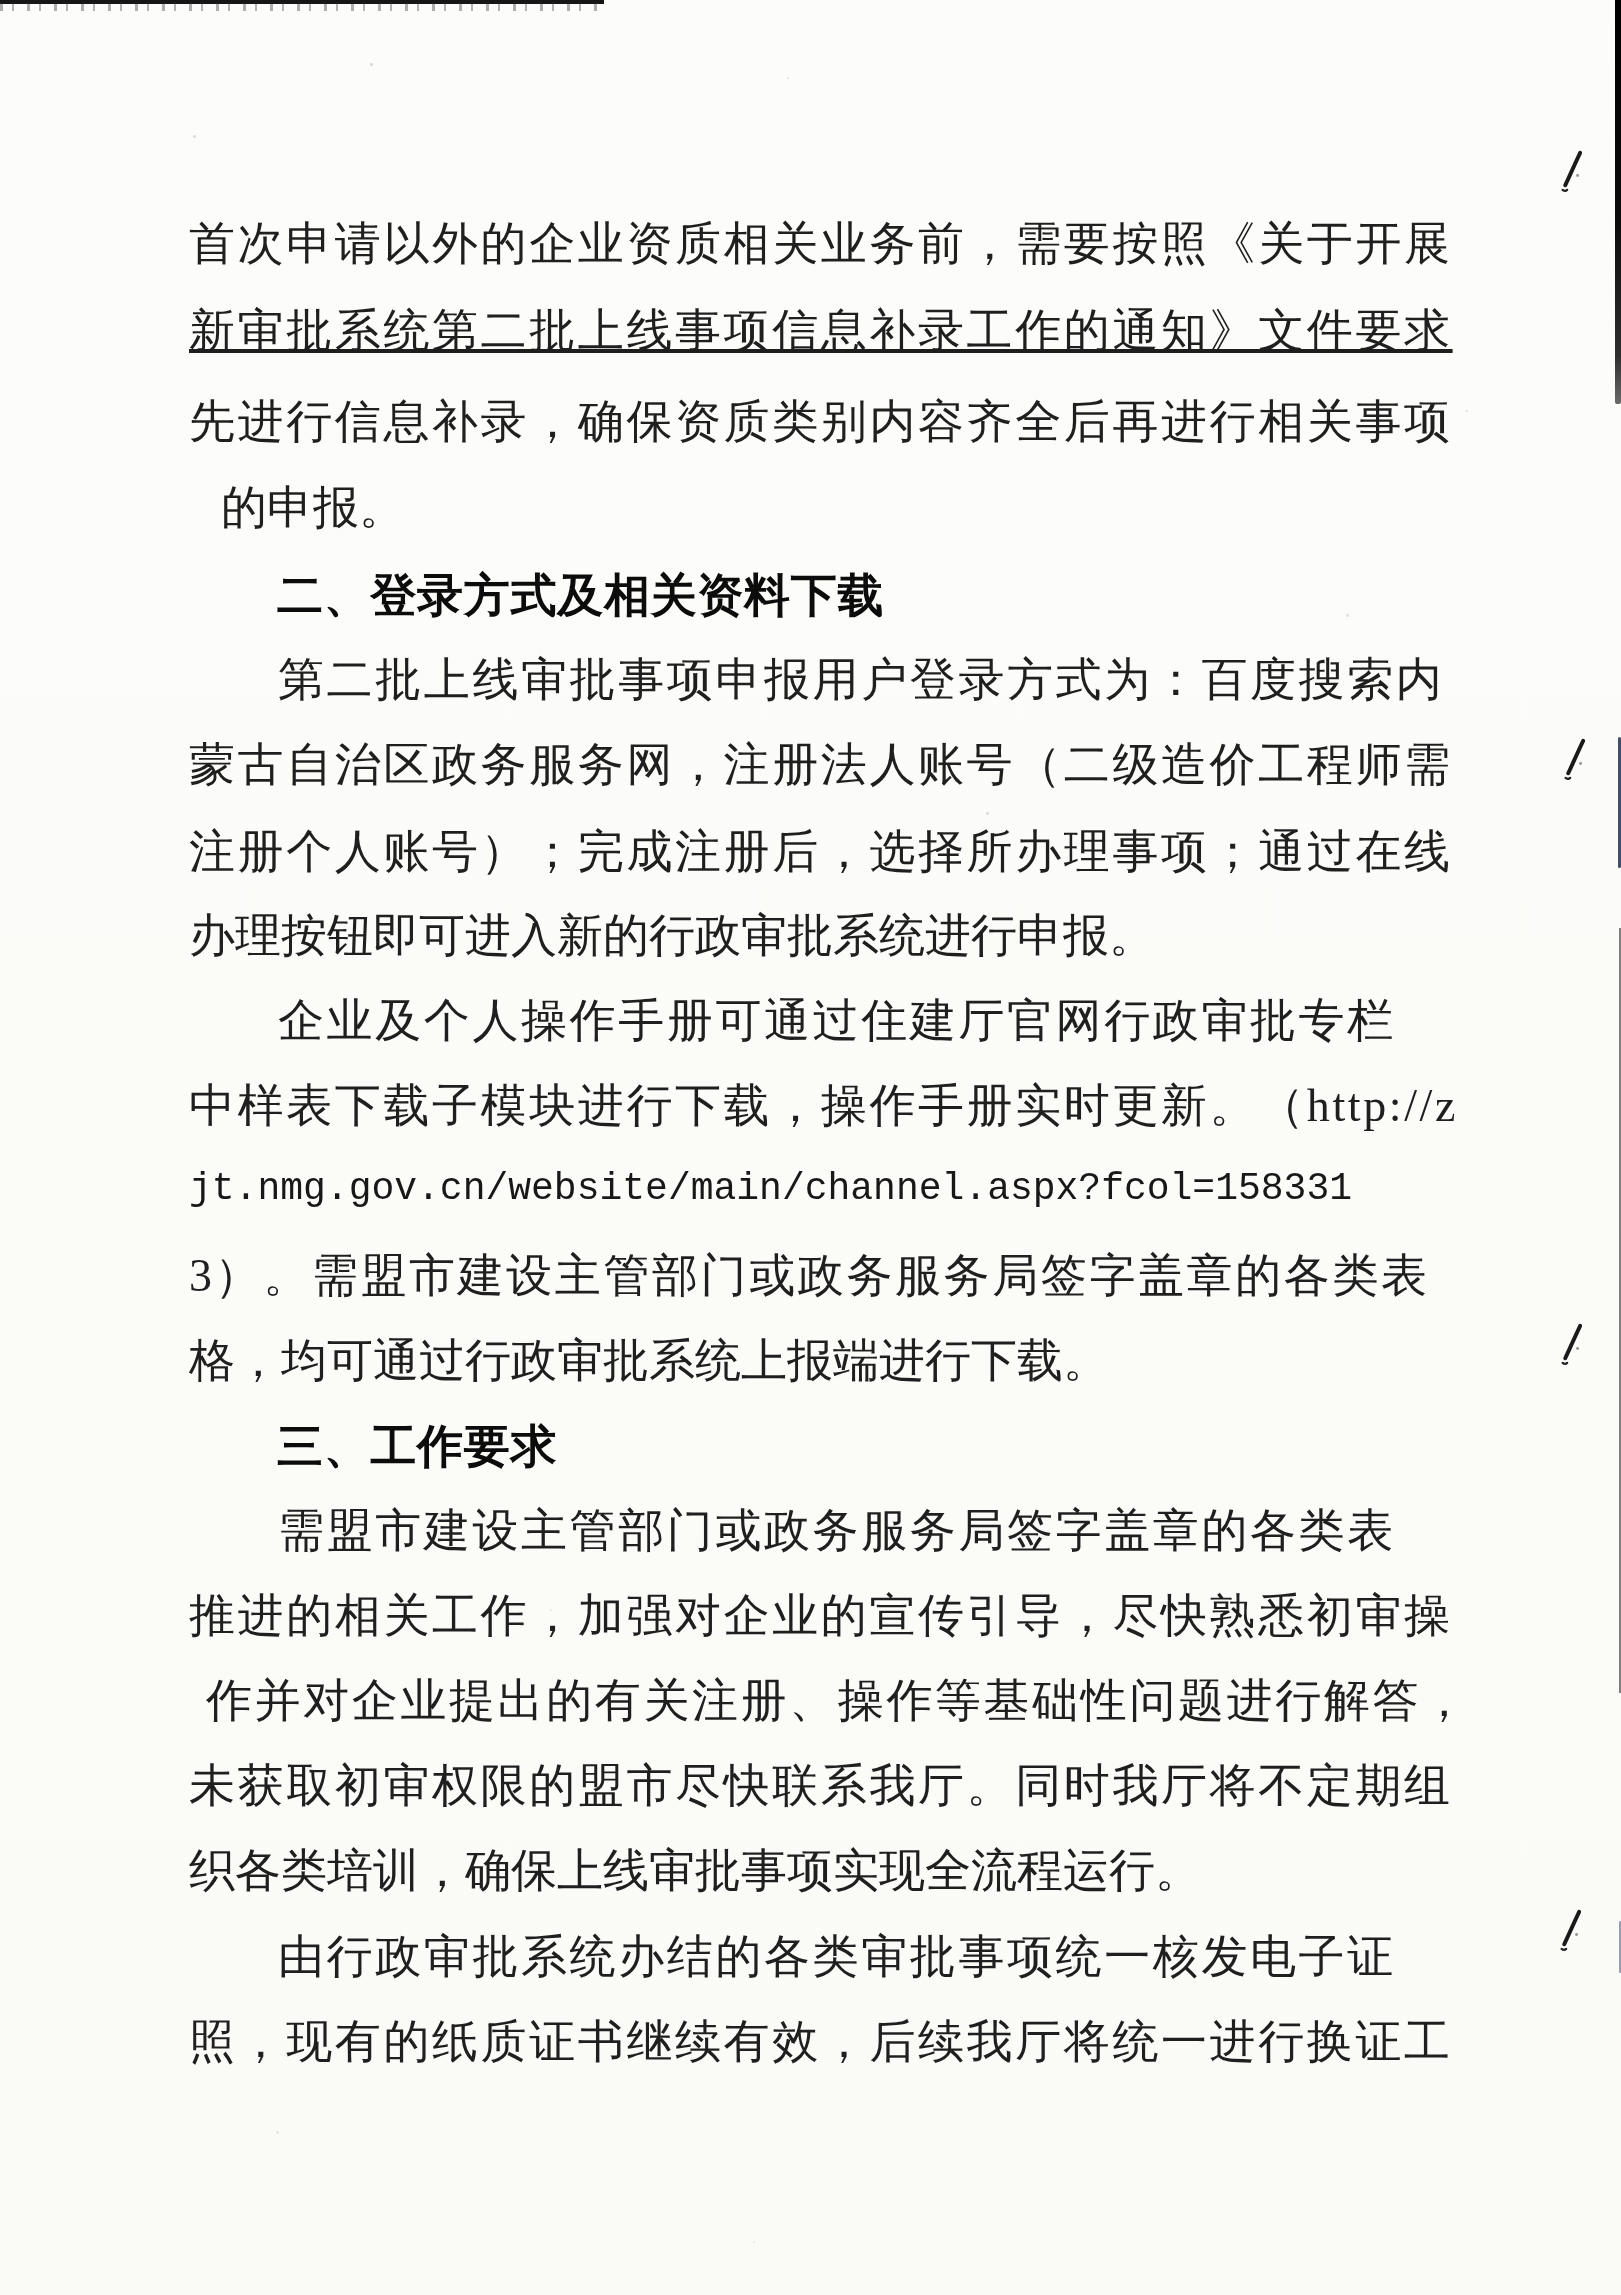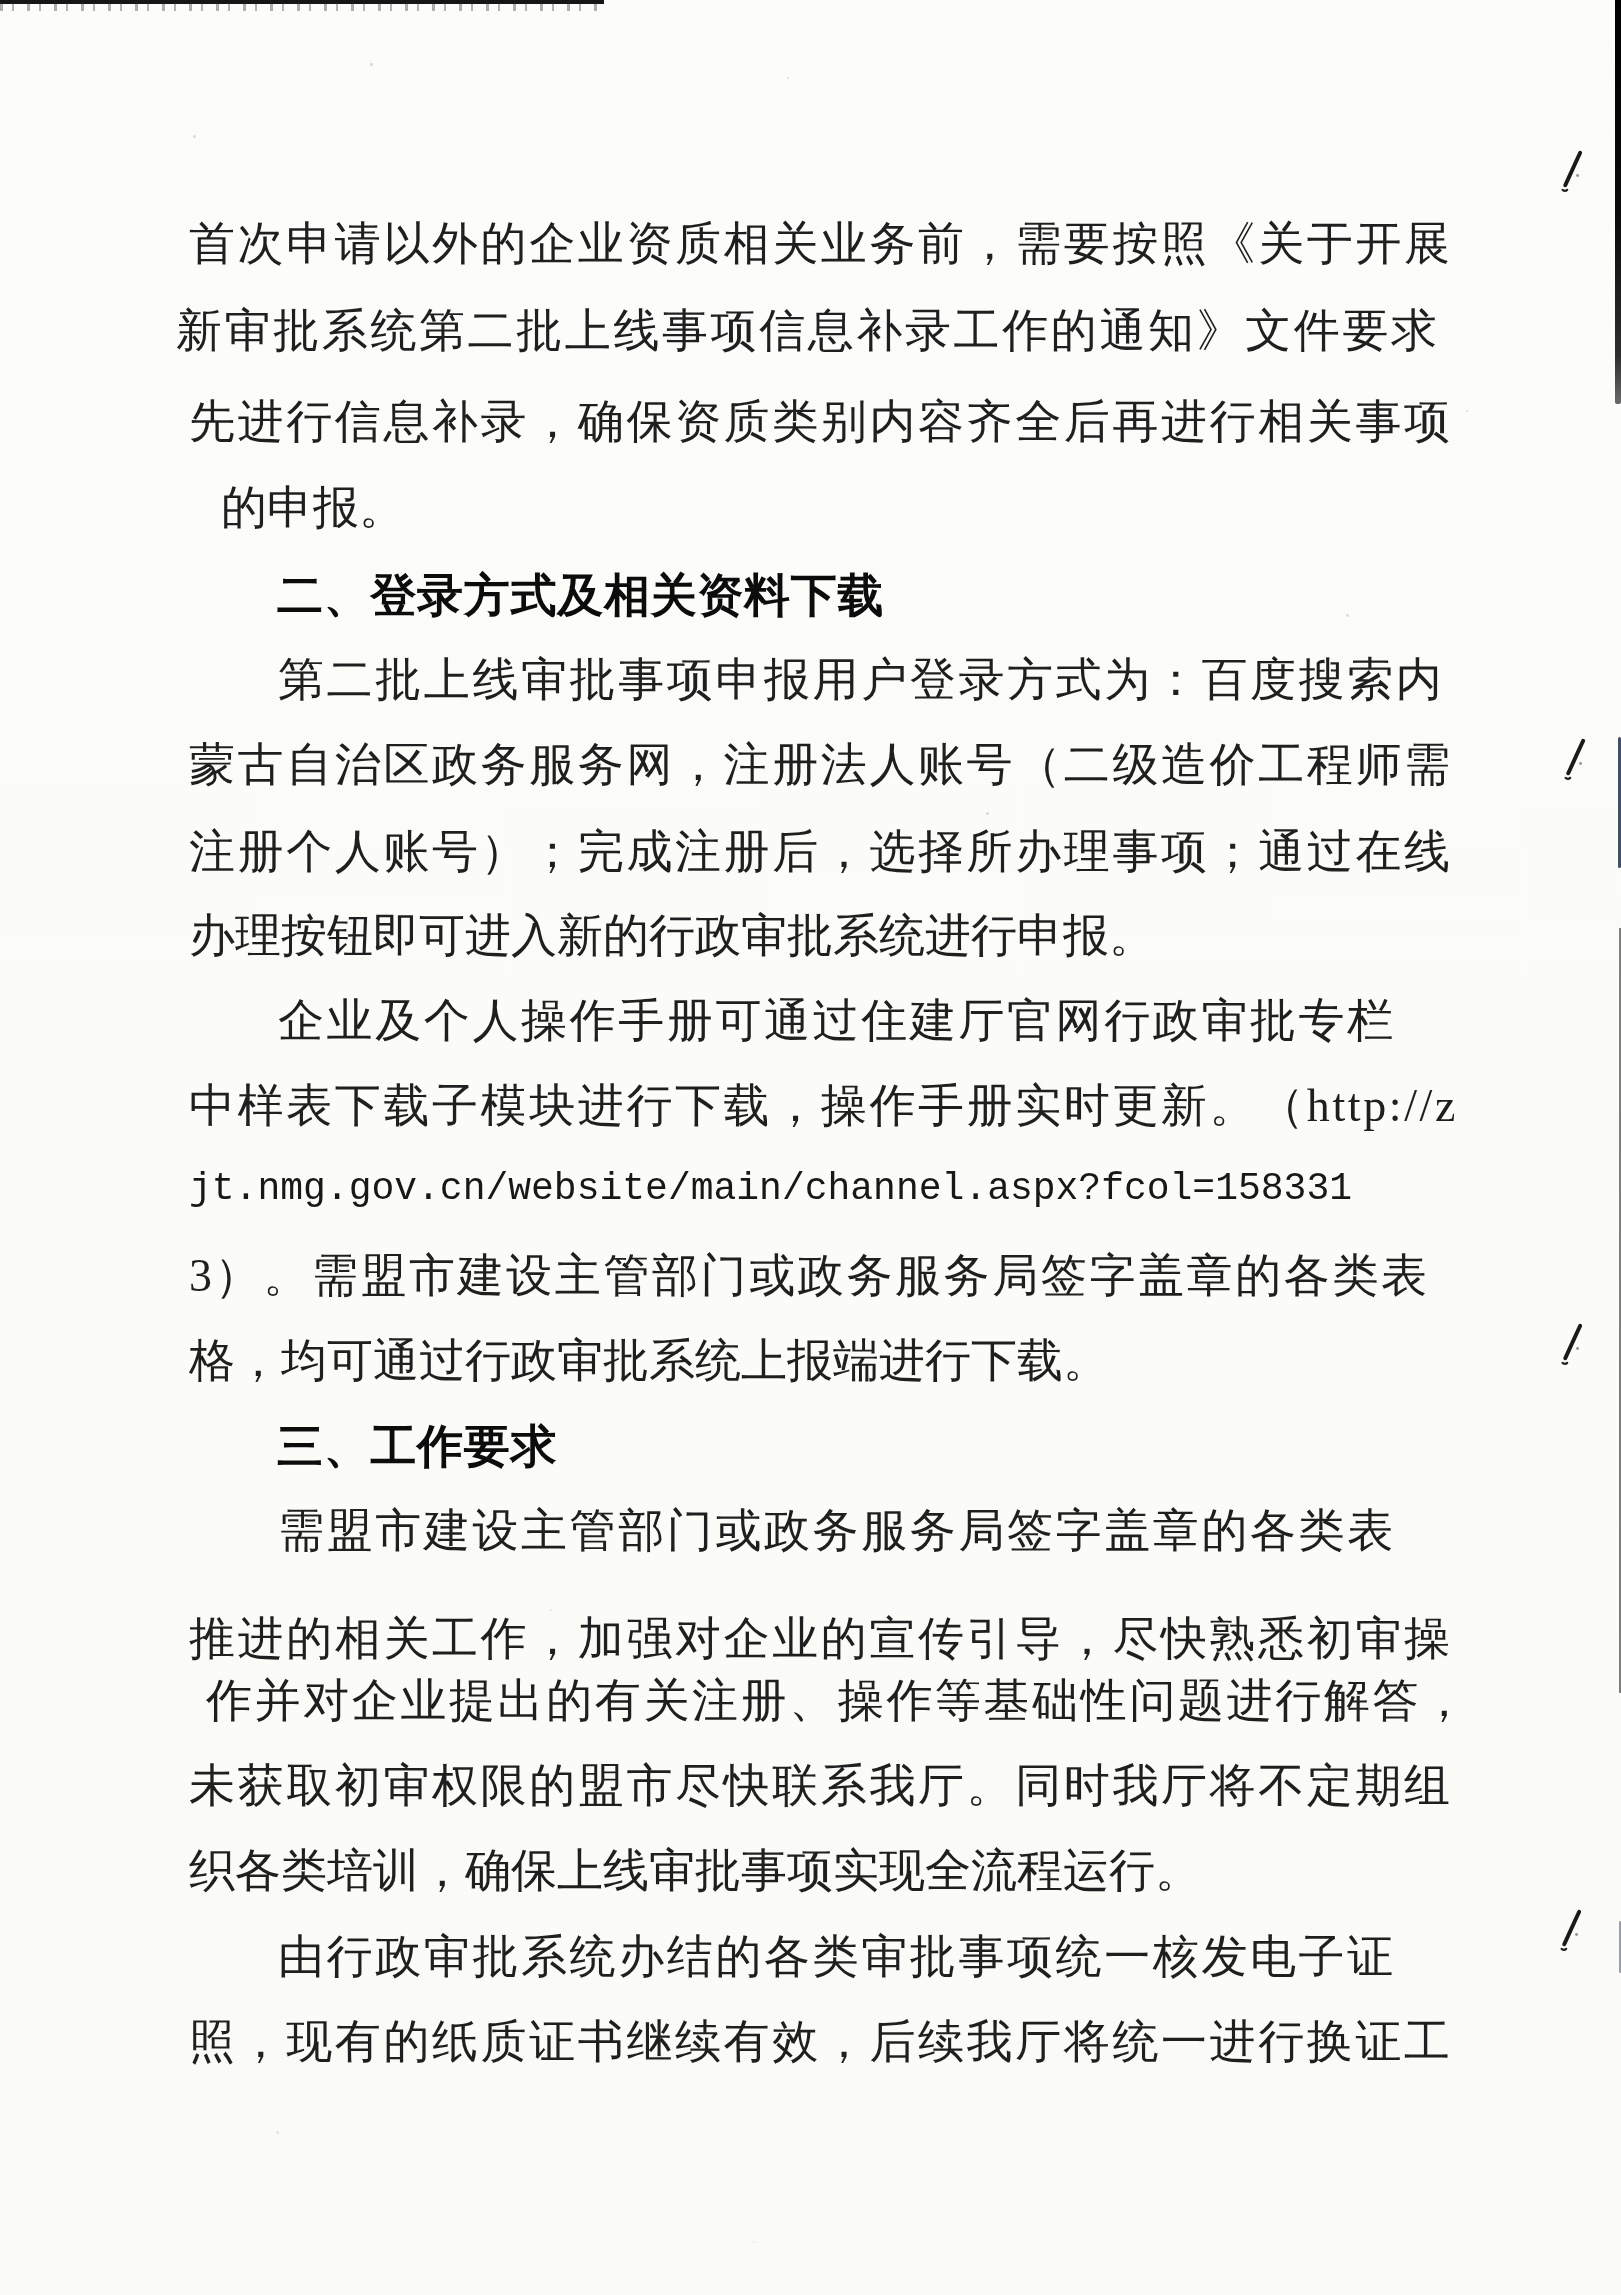--- a/index.html
+++ b/index.html
@@ -31,36 +31,36 @@
 
   <div class="artifact top-band"></div>
   <div class="artifact top-dribble"></div>
   <div class="artifact edge-r1"></div>
   <div class="artifact edge-r2"></div>
   <div class="artifact edge-r3"></div>
   <div class="artifact edge-r4"></div>
 
   <div id="text-layer">
       <div class="line body" style="top: 221px; left: 189px;">首次申请以外的企业资质相关业务前，需要按照《关于开展</div>
-      <div class="line body" style="top: 308px; left: 176px;">新审批系统第二批上线事项信息补录工作的通知》文件要求</div>
+      <div class="line body" style="top: 308px; left: 189px; text-decoration: underline;">新审批系统第二批上线事项信息补录工作的通知》文件要求</div>
       <div class="line body" style="top: 399px; left: 189px;">先进行信息补录，确保资质类别内容齐全后再进行相关事项</div>
       <div class="line body end" style="top: 485px; left: 189px; margin-left: 32px;">的申报。</div>
       <div class="line heading" style="top: 572px; left: 277px;">二、登录方式及相关资料下载</div>
       <div class="line body" style="top: 657px; left: 278px;">第二批上线审批事项申报用户登录方式为：百度搜索内</div>
       <div class="line body" style="top: 742px; left: 189px;">蒙古自治区政务服务网，注册法人账号（二级造价工程师需</div>
       <div class="line body" style="top: 829px; left: 189px;">注册个人账号）；完成注册后，选择所办理事项；通过在线</div>
       <div class="line body end" style="top: 913px; left: 189px; text-align: center;">办理按钮即可进入新的行政审批系统进行申报。</div>
       <div class="line body" style="top: 998px; left: 278px;">企业及个人操作手册可通过住建厅官网行政审批专栏</div>
       <div class="line body" style="top: 1083px; left: 189px;">中样表下载子模块进行下载，操作手册实时更新。（http://z</div>
       <div class="line url" style="top: 1170px; left: 189px;">jt.nmg.gov.cn/website/main/channel.aspx?fcol=158331</div>
       <div class="line body" style="top: 1253px; left: 189px;">3）。需盟市建设主管部门或政务服务局签字盖章的各类表</div>
       <div class="line body end" style="top: 1338px; left: 189px;">格，均可通过行政审批系统上报端进行下载。</div>
       <div class="line heading" style="top: 1423px; left: 277px;">三、工作要求</div>
       <div class="line body" style="top: 1508px; left: 278px;">需盟市建设主管部门或政务服务局签字盖章的各类表</div>
-      <div class="line body" style="top: 1593px; left: 189px; margin-top: 23px;">推进的相关工作，加强对企业的宣传引导，尽快熟悉初审操</div>
+      <div class="line body" style="top: 1593px; left: 189px;">推进的相关工作，加强对企业的宣传引导，尽快熟悉初审操</div>
       <div class="line body" style="top: 1678px; left: 206px;">作并对企业提出的有关注册、操作等基础性问题进行解答，</div>
       <div class="line body" style="top: 1763px; left: 189px;">未获取初审权限的盟市尽快联系我厅。同时我厅将不定期组</div>
       <div class="line body end" style="top: 1848px; left: 189px;">织各类培训，确保上线审批事项实现全流程运行。</div>
       <div class="line body" style="top: 1934px; left: 278px;">由行政审批系统办结的各类审批事项统一核发电子证</div>
       <div class="line body" style="top: 2019px; left: 189px;">照，现有的纸质证书继续有效，后续我厅将统一进行换证工</div>
     </div>
 
   <div id="tick-layer">
       <div class="tick" style="left: 1560px; top: 148px;"><svg width="26" height="46" viewBox="0 0 40 70" xmlns="http://www.w3.org/2000/svg">
           <path d="M8 57 C 13 47, 20 30, 31 7" stroke="#1a1a1a" stroke-width="6" fill="none" stroke-linecap="round"></path>

